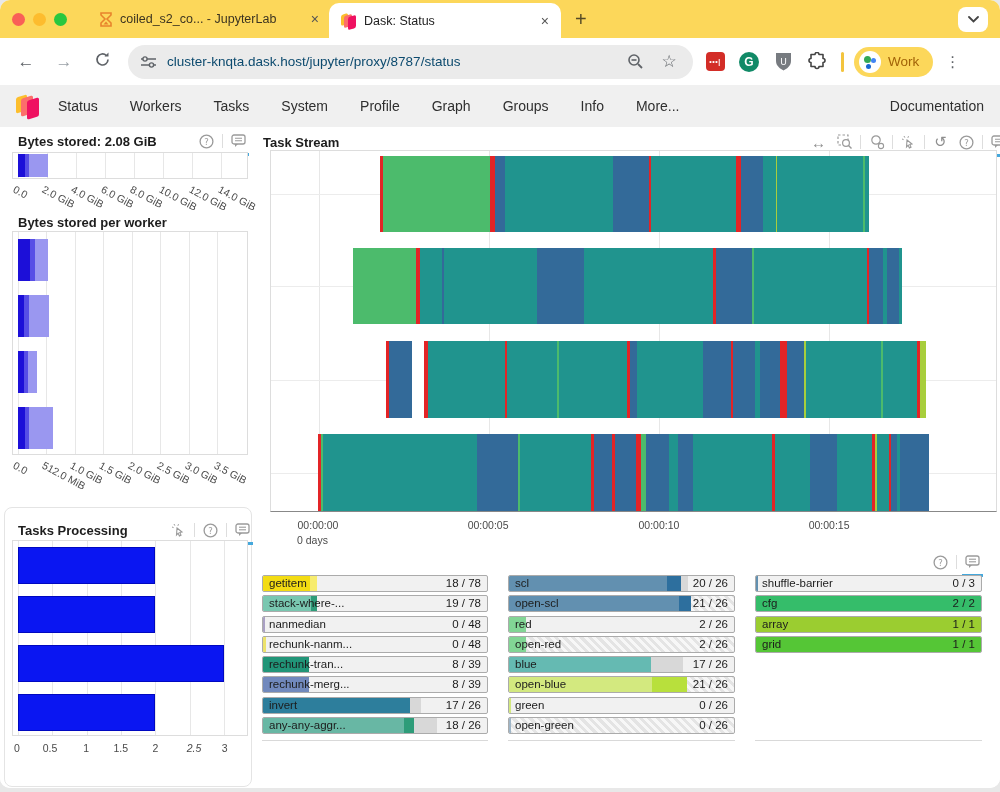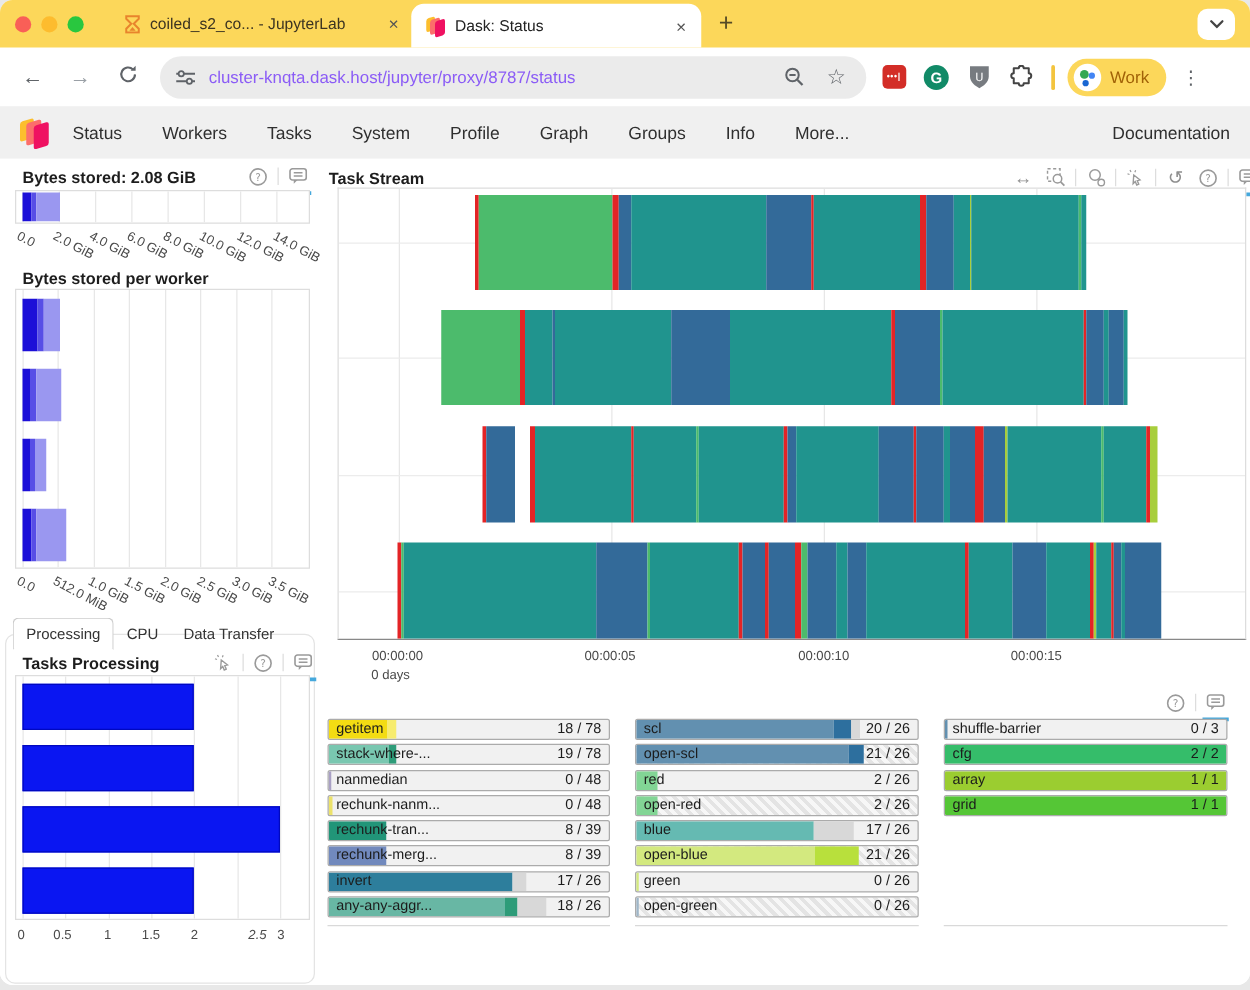--- a/index.html
+++ b/index.html
@@ -15,21 +15,21 @@
   .tab.inactive{padding:0 10px;height:38px;width:240px;}
   .tab.inactive .title{flex:1;white-space:nowrap;overflow:hidden;}
   .tab.active{background:#fff;height:35px;margin-top:3px;border-radius:10px 10px 0 0;padding:0 12px;width:232px;color:#222;}
   .tab .close{font-size:14px;color:#555;cursor:default;}
   .newtab{font-size:20px;color:#554a26;margin-left:14px;}
   .tabsearch{position:absolute;right:12px;top:7px;width:30px;height:25px;background:#fff;border-radius:8px;display:flex;align-items:center;justify-content:center;}
   .toolbar{height:47px;background:#fff;display:flex;align-items:center;}
   .navbtn{font-size:17px;color:#5f6368;width:24px;text-align:center;margin-left:14px;}
   .navbtn.fwd{color:#9aa0a6;}
   .urlpill{display:flex;align-items:center;height:34px;background:#ebebeb;border-radius:17px;margin-left:14px;width:565px;padding:0 12px;}
-  .urltext{flex:1;font-size:13.5px;color:#8b5cf6;margin-left:10px;white-space:nowrap;overflow:hidden;}
+  .urltext{flex:1;font-size:13.5px;color:#0c4a6e;margin-left:10px;white-space:nowrap;overflow:hidden;}
   .ext{margin-left:10px;display:flex;align-items:center;justify-content:center;width:24px;height:24px;}
   .lastpass{width:19px;height:19px;border-radius:4px;background:#d32d27;color:#fff;font-size:7px;display:flex;align-items:center;justify-content:center;letter-spacing:.5px;font-weight:bold;}
   .grammarly{width:20px;height:20px;border-radius:50%;background:#118a67;color:#fff;font-size:12px;font-weight:bold;display:flex;align-items:center;justify-content:center;}
   .themebar{width:3px;height:20px;background:#f3c43e;border-radius:2px;margin-left:12px;}
   .profilechip{display:flex;align-items:center;gap:7px;background:#fcd75a;border-radius:15px;height:30px;padding:0 14px 0 5px;margin-left:10px;}
   .avatar{width:22px;height:22px;border-radius:50%;background:#fff;position:relative;}
   .avatar i{position:absolute;border-radius:50%;}
   .profilechip span{font-size:13.5px;color:#a16207;}
   .kebab{font-size:15px;color:#5f6368;margin-left:12px;letter-spacing:0;}
 
@@ -249,25 +249,20 @@
         </div>
         <div class="hbar" style="left: 2.1%; width: 97%; top: 175px; height: 42px;">
           <i style="width: 3.01182%; background: rgb(28, 15, 216);"></i>
           <i style="width: 2.00788%; background: rgb(87, 78, 230);"></i>
           <i style="width: 10.5414%; background: rgb(154, 151, 240);"></i>
         </div>
       </div>
     <div id="worker-ticks"></div>
 
     <div class="panelcard" style="left:4px;top:380px;width:248px;height:280px"></div>
-    <div class="smalltabs" style="left:10px;top:366px" id="left-tabs">
-        <span class="stab on">Processing</span>
-        <span class="stab">CPU</span>
-        <span class="stab">Data Transfer</span>
-      </div>
     <div class="paneltitle" style="left:18px;top:396px">Tasks Processing</div>
     <div class="bokehtools" style="left:168px;top:393px">
       <span class="btool active-underline">
           <svg width="15" height="15" viewBox="0 0 15 15">
             <path d="M6 5l5 4-2.2.5 1.2 2.8-1.6.7-1.2-2.8L5.5 12z" fill="none" stroke="#9a9a9a" stroke-width="1.1"></path>
             <line x1="3" y1="1" x2="3.8" y2="2.6" stroke="#9a9a9a"></line>
             <line x1="1" y1="4" x2="2.6" y2="4.6" stroke="#9a9a9a"></line>
             <line x1="7.5" y1="1.2" x2="6.9" y2="2.8" stroke="#9a9a9a"></line>
           </svg>
         </span>
@@ -602,20 +597,20 @@
       <div class="ticklabel rot" style="left: 103.139px; top: 332px;">1.5 GiB</div>
       <div class="ticklabel rot" style="left: 131.867px; top: 332px;">2.0 GiB</div>
       <div class="ticklabel rot" style="left: 160.595px; top: 332px;">2.5 GiB</div>
       <div class="ticklabel rot" style="left: 189.322px; top: 332px;">3.0 GiB</div>
       <div class="ticklabel rot" style="left: 218.05px; top: 332px;">3.5 GiB</div>
       <div class="ticklabel ctr" style="left: 16.956px; top: 615px;">0</div>
       <div class="ticklabel ctr" style="left: 50px; top: 615px;">0.5</div>
       <div class="ticklabel ctr" style="left: 86.1926px; top: 615px;">1</div>
       <div class="ticklabel ctr" style="left: 120.811px; top: 615px;">1.5</div>
       <div class="ticklabel ctr" style="left: 155.429px; top: 615px;">2</div>
-      <div class="ticklabel ctr" style="left: 206px; top: 615px; font-style: italic;">2.5</div>
+      <div class="ticklabel ctr" style="left: 194px; top: 615px; font-style: italic;">2.5</div>
       <div class="ticklabel ctr" style="left: 224.666px; top: 615px;">3</div>
       <div class="ticklabel ctr" style="left: 317.982px; top: 392px;">00:00:00</div>
       <div class="ticklabel ctr" style="left: 488.1px; top: 392px;">00:00:05</div>
       <div class="ticklabel ctr" style="left: 658.945px; top: 392px;">00:00:10</div>
       <div class="ticklabel ctr" style="left: 829.063px; top: 392px;">00:00:15</div>
     </div>
 </div>
 
 </body></html>

